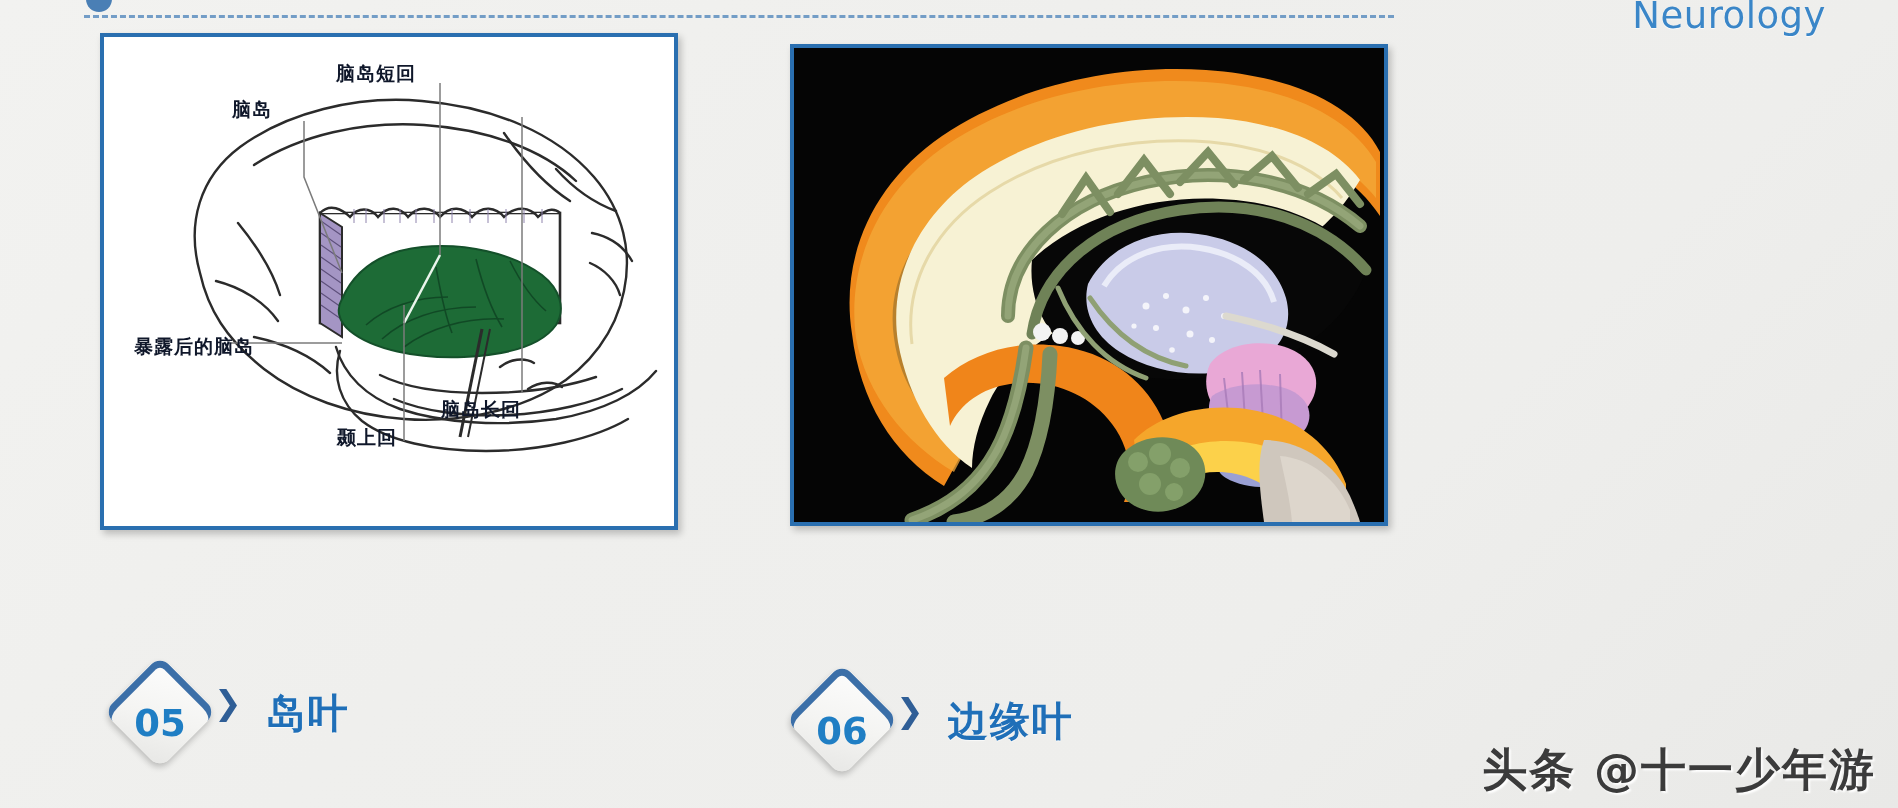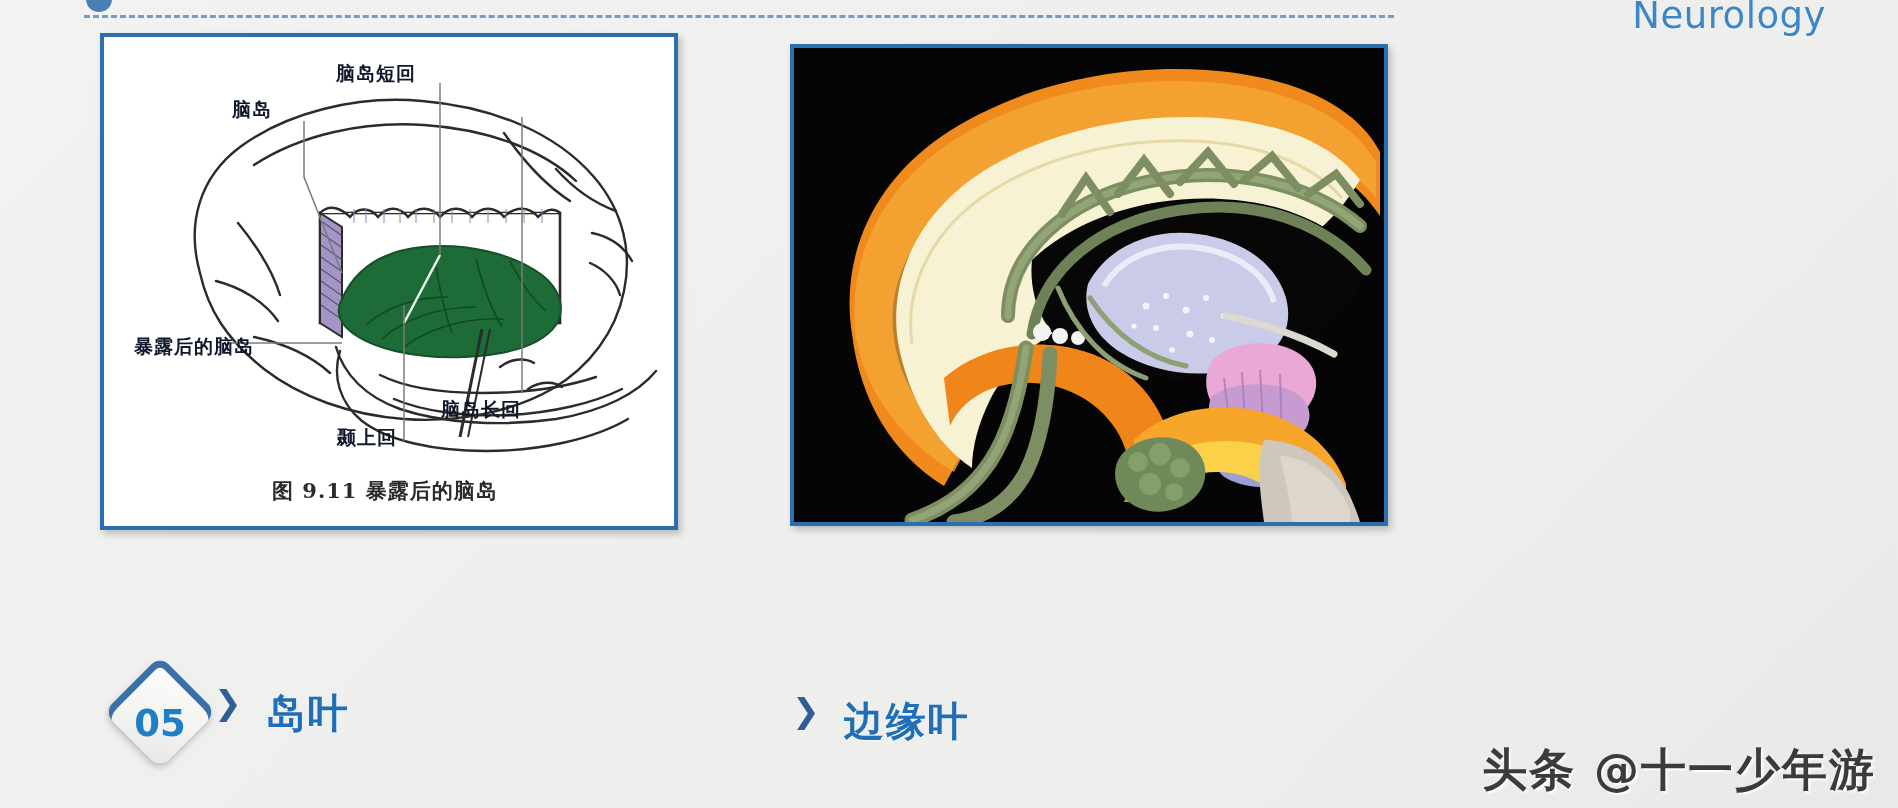--- a/index.html
+++ b/index.html
@@ -230,21 +230,20 @@
         <path d="M378 292 L356 400" stroke="#2b2b2b" stroke-width="3" fill="none"></path>
         <path d="M386 292 L364 400" stroke="#2b2b2b" stroke-width="2" fill="none"></path>
       </g>
     </svg>
 
     <div class="lbl lbl-naodao">脑岛</div>
     <div class="lbl lbl-duanhui">脑岛短回</div>
     <div class="lbl lbl-zhongyang">暴露后的脑岛</div>
     <div class="lbl lbl-changhui">脑岛长回</div>
     <div class="lbl lbl-nieshang">颞上回</div>
-    <div class="caption">图 9.11    暴露后的脑岛</div>
   </div>
 </div>
 
 <div class="card card-right">
   <div class="fig-right">
     <svg width="590" height="474" viewBox="0 0 590 474">
       <rect x="0" y="0" width="590" height="474" fill="#050505"></rect>
 
       <path d="M58 286 C46 210 78 136 148 88 C222 38 320 16 412 22
                C500 28 562 58 586 104 L586 168
@@ -367,17 +366,22 @@
   <div class="diamond">
     <div class="shape"></div>
     <div class="hook"></div>
     <div class="num">05</div>
   </div>
   <div class="chev">❯</div>
   <div class="badge-text">岛叶</div>
 </div>
 
 <div class="badge-group bg-06">
+  <div class="diamond">
+    <div class="shape"></div>
+    <div class="hook"></div>
+    <div class="num">06</div>
+  </div>
   <div class="chev">❯</div>
   <div class="badge-text">边缘叶</div>
 </div>
 
 <div class="watermark">头条 @十一少年游</div>
 
 </body></html>

